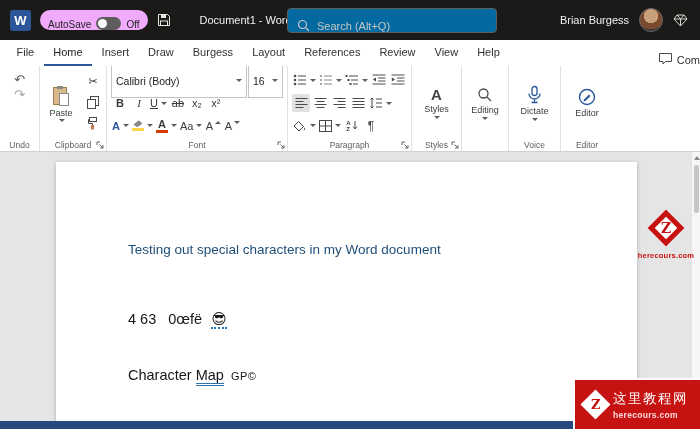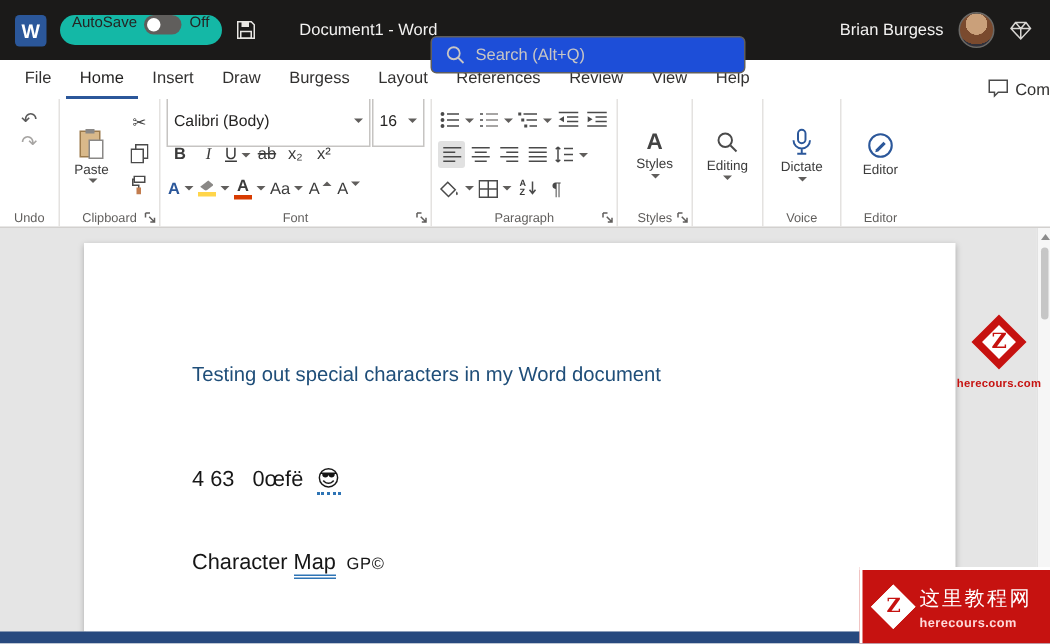--- a/index.html
+++ b/index.html
@@ -3,25 +3,25 @@
 <meta charset="utf-8">
 <style>
   *{margin:0;padding:0;box-sizing:border-box}
   html,body{width:700px;height:429px;overflow:hidden}
   body{font-family:"Liberation Sans","DejaVu Sans",sans-serif;position:relative;background:#e5e5e5;font-size:11px}
   svg{display:block;flex:none}
 
   
   .titlebar{position:absolute;top:0;left:0;right:0;height:40px;background:#1b1a19;display:flex;align-items:center;gap:9px;padding:0 10px;z-index:6}
   .logo{width:21px;height:21px;background:#2b579a;border-radius:3px;color:#fff;font-weight:700;font-size:13px;display:flex;align-items:center;justify-content:center;flex:none}
-  .autosave{height:20px;background:#14b8a6;border-radius:10px;display:flex;align-items:flex-start;gap:5px;padding:0 8px;font-size:10px;color:#252423;flex:none}
+  .autosave{height:20px;background:#f0abfc;border-radius:10px;display:flex;align-items:flex-end;gap:5px;padding:0 8px;font-size:10px;color:#252423;flex:none}
   .toggle{width:25px;height:13px;border-radius:7px;background:#605e5c;position:relative;flex:none}
   .knob{position:absolute;left:2px;top:2px;width:9px;height:9px;border-radius:50%;background:#fff}
   .doctitle{color:#f3f2f1;font-size:11px;margin-left:20px;white-space:nowrap}
-  .search{position:absolute;left:287px;top:24px;width:210px;height:25px;background:#1d4ed8;border:1px solid #605e5c;border-radius:4px;display:flex;align-items:center;gap:7px;padding:0 9px;color:#c8c6c4;font-size:11px}
+  .search{position:absolute;left:287px;top:8px;width:210px;height:25px;background:#0369a1;border:1px solid #605e5c;border-radius:4px;display:flex;align-items:flex-end;gap:7px;padding:0 9px;color:#c8c6c4;font-size:11px}
   .tbright{margin-left:auto;display:flex;align-items:center;gap:10px;color:#f3f2f1;padding-right:2px}
   .avatar{width:24px;height:24px;border-radius:50%;border:1px solid #6b6966;background:radial-gradient(circle at 50% 32%,#caa07a 0 38%,#7a4a2e 39% 72%,#30303a 73%);flex:none}
 
   
   .menubar{position:absolute;top:40px;left:0;right:0;height:26px;background:#fff;display:flex;align-items:stretch;padding-left:7px;z-index:5}
   .tab{display:flex;align-items:center;padding:0 9.5px;font-size:11px;color:#323130;border-bottom:2.5px solid transparent;white-space:nowrap}
   .tab.active{border-bottom-color:#2b579a;color:#201f1e}
   .comments{margin-left:auto;display:flex;align-items:flex-end;gap:4px;color:#323130;white-space:nowrap}
 
   

